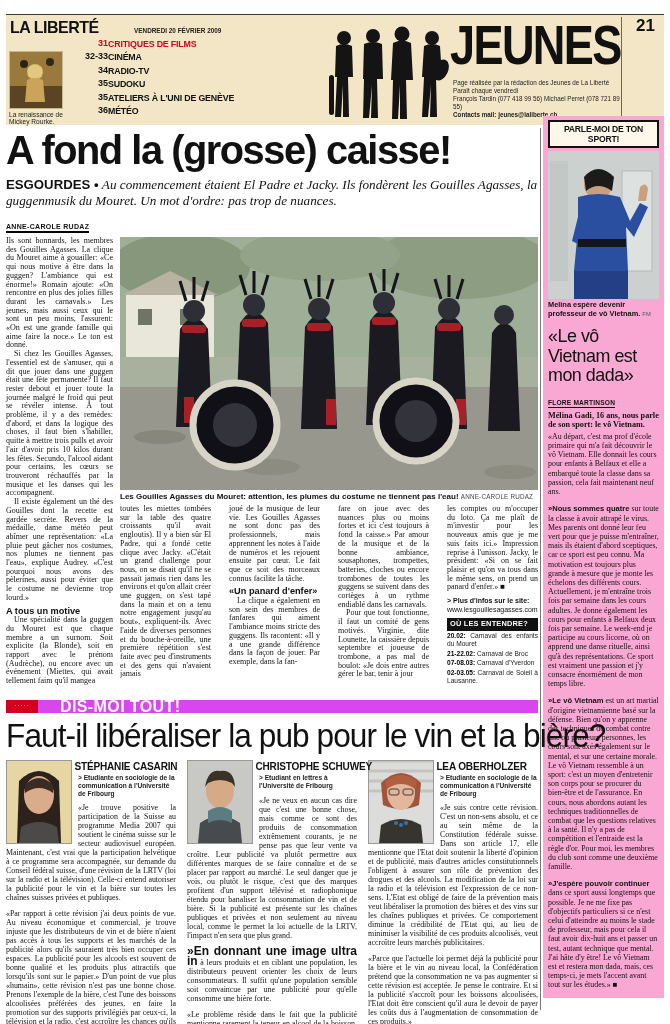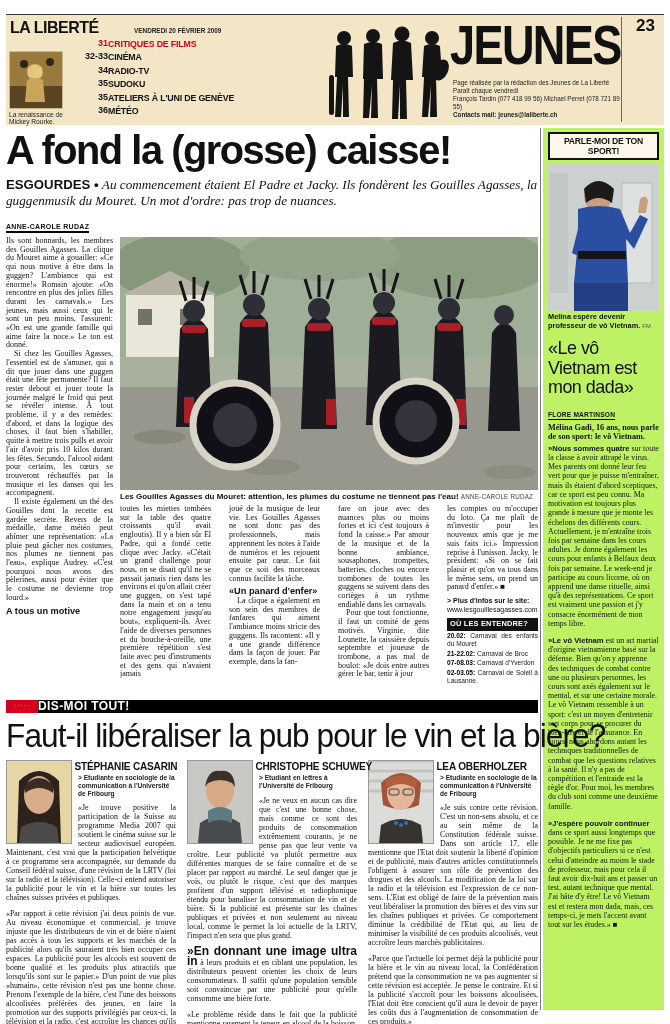--- a/index.html
+++ b/index.html
@@ -47,61 +47,61 @@
   .photocap .cred{font-weight:normal;font-size:6.3px;color:#444;letter-spacing:.2px;}
   .cols4{display:flex;gap:18px;height:196px;overflow:hidden;}
   .cols4 .col{flex:1;min-width:0;}
   .moreinfo{font-family:"Liberation Sans",sans-serif;font-size:7px;line-height:8.6px;margin-top:5px;}
   .moreinfo .b{font-weight:bold;}
   .schedbox{margin-top:4px;font-family:"Liberation Sans",sans-serif;}
   .schedtitle{background:#111;color:#fff;font-weight:bold;font-size:7.4px;padding:2px 3px;letter-spacing:.2px;}
   .schedrow{font-size:6.6px;line-height:8.4px;padding-top:1px;color:#222;}
   .schedrow b{color:#000;}
   
-  .side{position:absolute;left:543px;top:128px;width:121px;height:882px;background:#bef264;padding:4px 5px;box-sizing:border-box;overflow:hidden;}
+  .side{position:absolute;left:543px;top:116px;width:121px;height:882px;background:#f9a8d4;padding:4px 5px;box-sizing:border-box;overflow:hidden;}
   .sportbox{border:2px solid #111;background:#fdf8ea;text-align:center;font-family:"Liberation Sans",sans-serif;
             font-weight:bold;font-size:8.6px;padding:2px 0;letter-spacing:-.2px;}
   .sphoto{width:111px;height:148px;margin-top:3px;overflow:hidden;background:#c9cecd;}
   .scap{font-family:"Liberation Sans",sans-serif;font-weight:bold;font-size:7.4px;line-height:8.6px;margin:2px 0 8px 0;}
   .scap .cred{font-weight:normal;font-size:5.8px;color:#555;}
   .sheadline{font-family:"Liberation Sans",sans-serif;font-size:19px;line-height:19.5px;letter-spacing:-.5px;
              transform:scaleX(.94);transform-origin:left;margin:2px 0 6px 0;}
   .sbyline{display:inline-block;font-family:"Liberation Sans",sans-serif;font-weight:bold;font-size:6.6px;
            border-bottom:1.5px solid #000;padding-bottom:1px;margin-bottom:3px;letter-spacing:.2px;}
   .slead{font-weight:bold;font-size:8.2px;line-height:9.6px;margin:0 0 2px 0;}
   .sbody{font-size:7.9px;line-height:9.2px;}
   .sbody p{margin:0 0 8px 0;}
   .sbody .plead{font-family:"Liberation Sans",sans-serif;font-weight:bold;font-size:7.6px;}
   
   .bottom{position:absolute;left:6px;top:700px;width:532px;}
   .bar{display:flex;height:13px;}
   .bar-red{width:32px;background:#d5001e;color:rgba(255,255,255,.85);font-size:6px;line-height:13px;text-align:center;letter-spacing:1px;}
-  .bar-black{flex:1;background:#000000;color:#fff;font-family:"Liberation Sans",sans-serif;font-weight:bold;
-             font-size:12px;line-height:13px;padding-left:0;letter-spacing:.4px;}
+  .bar-black{flex:1;background:#d946ef;color:#fff;font-family:"Liberation Sans",sans-serif;font-weight:bold;
+             font-size:16px;line-height:13px;padding-left:22px;letter-spacing:.4px;}
   .h2{font-family:"Liberation Sans",sans-serif;font-size:34px;line-height:38px;letter-spacing:-1px;
       transform:scaleX(.93);transform-origin:left;margin:3px 0 4px 0;white-space:nowrap;font-weight:normal;}
   .colms{display:flex;gap:11px;}
   .colm{flex:1;min-width:0;}
   .cphoto{float:left;width:64px;height:82px;margin:2px 6px 1px 0;border:1px solid #999;overflow:hidden;}
   .cname{font-family:"Liberation Sans",sans-serif;font-weight:bold;font-size:10.6px;letter-spacing:-.2px;
          transform:scaleX(.95);transform-origin:left;margin-top:2px;white-space:nowrap;}
   .crole{font-family:"Liberation Sans",sans-serif;font-weight:bold;font-size:6.6px;line-height:7.8px;margin:2px 0 6px 0;color:#222;}
   .cbody{font-size:7.9px;line-height:9px;text-align:justify;}
   .cbody p{margin:0 0 7px 0;}
   .cbody .plead{font-family:"Liberation Sans",sans-serif;font-weight:bold;font-size:12px;}
 </style>
 </head>
 <body>
 
 <div class="page">
 
   <div class="mast">
     <div class="brand">LA LIBERTÉ</div>
     <div class="brand-date">VENDREDI 20 FÉVRIER 2009</div>
-    <div class="pgnum">23</div>
+    <div class="pgnum">21</div>
     <div class="pg-rule"></div>
 
     <div class="thumb">
       <svg width="52" height="56" viewBox="0 0 52 56">
         <rect width="52" height="56" fill="#9a7a3c"></rect>
         <rect y="34" width="52" height="22" fill="#5a4424"></rect>
         <circle cx="14" cy="12" r="4" fill="#2c2318"></circle>
           <circle cx="40" cy="10" r="4" fill="#31271a"></circle>
         <circle cx="25" cy="20" r="8" fill="#d9b96a"></circle>
         <path d="M17 28 Q25 24 33 28 L35 50 L15 50 Z" fill="#caa45a"></path>
@@ -173,20 +173,21 @@
       <span class="deck-txt">Au commencement étaient El Padre et Jacky. Ils fondèrent les Gouilles Agasses, la guggenmusik du Mouret. Un mot d'ordre: pas trop de nuances.</span>
     </p>
     <div><span class="byline">ANNE-CAROLE RUDAZ</span></div>
 
     <div class="bodyrow">
       <div class="c1 bodytxt">
         <p>Ils sont bonnards, les membres des Gouilles Agasses. La clique du Mouret aime à gouailler: «Ce qui nous motive à être dans la guggen? L'ambiance qui est énorme!» Romain ajoute: «On rencontre en plus des jolies filles durant les carnavals.» Les jeunes, mais aussi ceux qui le sont un peu moins, l'assurent: «On est une grande famille qui aime faire la noce.» Le ton est donné.</p>
         <p class="ind">Si chez les Gouilles Agasses, l'essentiel est de s'amuser, qui a dit que jouer dans une guggen était une fête permanente? Il faut rester debout et jouer toute la journée malgré le froid qui peut se révéler intense. A tout problème, il y a des remèdes: d'abord, et dans la logique des choses, il faut bien s'habiller, quitte à mettre trois pulls et avoir l'air d'avoir pris 10 kilos durant les fêtes. Secundo, l'alcool aidant pour certains, les cœurs se trouveront réchauffés par la musique et les danses qui les accompagnent.</p>
         <p class="ind">Il existe également un thé des Gouilles dont la recette est gardée secrète. Revers de la médaille, dame météo peut abîmer une représentation: «La pluie peut gâcher nos costumes, nos plumes ne tiennent pas l'eau», explique Audrey. «C'est pourquoi nous avons des pèlerines, aussi pour éviter que le costume ne devienne trop lourd.»</p>
         <h4 class="subh">A tous un motive</h4>
+        <p class="ind">Une spécialité dans la guggen du Mouret est que chaque membre a un surnom. Soit explicite (la Blonde), soit en rapport avec le prénom (Audrèche), ou encore avec un événement (Miettes, qui avait tellement faim qu'il mangea</p>
       </div>
 
       <div class="photoblk">
         <div class="photo">
           <svg width="418" height="253" viewBox="0 0 418 253" preserveAspectRatio="none">
             <rect width="418" height="253" fill="#a8b19e"></rect>
             <rect y="0" width="418" height="120" fill="#9fae97"></rect>
             <ellipse cx="60" cy="30" rx="70" ry="34" fill="#86977c"></ellipse>
             <ellipse cx="340" cy="26" rx="90" ry="36" fill="#8d9d82"></ellipse>
             <ellipse cx="200" cy="18" rx="80" ry="26" fill="#93a389"></ellipse>
@@ -294,20 +295,21 @@
       </svg>
     </div>
     <div class="scap">
       <span>Melina espère devenir professeur de vô Vietnam.</span>
       <span class="cred">FM</span>
     </div>
     <div class="sheadline">«Le vô Vietnam est mon dada»</div>
     <div><span class="sbyline">FLORE MARTINSON</span></div>
     <div class="slead">Mélina Gadi, 16 ans, nous parle de son sport: le vô Vietnam.</div>
     <div class="sbody">
+      <p>«Au départ, c'est ma prof d'école primaire qui m'a fait découvrir le vô Vietnam. Elle donnait les cours pour enfants à Belfaux et elle a embarqué toute la classe dans sa passion, cela fait maintenant neuf ans.</p>
       <p><span class="plead">»Nous sommes quatre</span><span> sur toute la classe à avoir attrapé le virus. Mes parents ont donné leur feu vert pour que je puisse m'entraîner, mais ils étaient d'abord sceptiques, car ce sport est peu connu. Ma motivation est toujours plus grande à mesure que je monte les échelons des différents cours. Actuellement, je m'entraîne trois fois par semaine dans les cours adultes. Je donne également les cours pour enfants à Belfaux deux fois par semaine. Le week-end je participe au cours licorne, où on apprend une danse rituelle, ainsi qu'à des représentations. Ce sport est vraiment une passion et j'y consacre énormément de mon temps libre.</span></p>
       <p><span class="plead">»Le vô Vietnam</span><span> est un art martial d'origine vietnamienne basé sur la défense. Bien qu'on y apprenne des techniques de combat contre une ou plusieurs personnes, les cours sont axés également sur le mental, et sur une certaine morale. Le vô Vietnam ressemble à un sport: c'est un moyen d'entretenir son corps pour se procurer du bien-être et de l'assurance. En cours, nous abordons autant les techniques traditionnelles de combat que les questions relatives à la santé. Il n'y a pas de compétition et l'entraide est la règle d'or. Pour moi, les membres du club sont comme une deuxième famille.</span></p>
       <p><span class="plead">»J'espère pouvoir continuer</span><span> dans ce sport aussi longtemps que possible. Je ne me fixe pas d'objectifs particuliers si ce n'est celui d'atteindre au moins le stade de professeur, mais pour cela il faut avoir dix-huit ans et passer un test, autant technique que mental. J'ai hâte d'y être! Le vô Vietnam est et restera mon dada, mais, ces temps-ci, je mets l'accent avant tout sur les études.» ■</span></p>
     </div>
   </div>
 
   <div class="bottom">
     <div class="bar">
       <div class="bar-red">·····</div>
       <div class="bar-black">DIS-MOI TOUT!</div>

